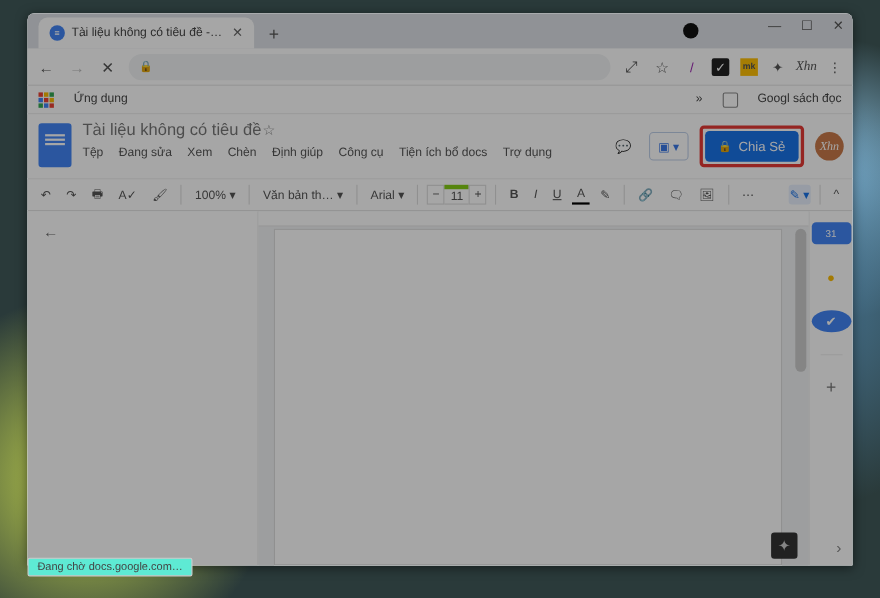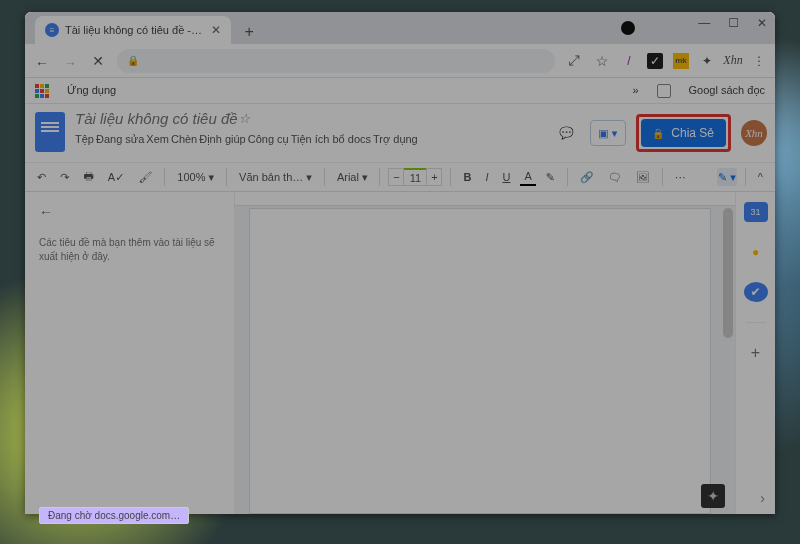--- a/index.html
+++ b/index.html
@@ -101,64 +101,64 @@
   .reading-icon { width:14px; height:14px; border:1px solid #888; border-radius:2px;}
   
   .docs-header {
     height:58px; background:#fff;
     display:flex; align-items:flex-start; padding:6px 10px 0 10px; gap:10px;
     position:relative;
   }
   .docs-logo { width:30px; height:40px; background:#4285f4; border-radius:3px; position:relative; margin-top:2px;}
   .docs-logo::before { content:""; position:absolute; left:6px; right:6px; top:10px; height:2px; background:#fff; box-shadow:0 4px 0 #fff, 0 8px 0 #fff;}
   .title-area { flex:1; }
-  .doc-title { display:flex; align-items:center; gap:1px; color:#777; font-size:15px;font-style:italic;}
+  .doc-title { display:flex; align-items:center; gap:1px; color:#777; font-size:15px;}
   .star { color:#888; font-size:13px;}
-  .menus { display:flex; gap:2px; margin-top:6px; font-size:11px; color:#555;}
+  .menus { display:flex; gap:14px; margin-top:6px; font-size:11px; color:#555;}
   .right-header { position:absolute; right:8px; top:10px; display:flex; align-items:center; gap:10px;}
   .hdr-btn { width:26px; height:26px; display:flex; align-items:center; justify-content:center; color:#555;}
   .present-btn { width:36px; height:26px; border:1px solid #bfcfe8; border-radius:4px; display:flex; align-items:center; justify-content:center; color:#3b78e7; font-size:11px;}
   .share-frame { border:3px solid #e53935; border-radius:4px; padding:2px;}
   .share-btn { background:#1a73e8; color:#fff; height:28px; padding:0 12px; border-radius:4px; display:flex; align-items:center; gap:6px; font-size:12px;}
   .share-btn .lockicn { font-size:10px;}
   .avatar { width:26px; height:26px; border-radius:50%; background:#c97a4a; color:#fff; display:flex; align-items:center; justify-content:center; font-style:italic; font-family:cursive; font-size:11px;}
   
   .toolbar { height:30px; border-top:1px solid #eee; border-bottom:1px solid #e0e0e0; background:#fff; display:flex; align-items:center; padding:0 8px; gap:6px; font-size:11px; color:#555;}
   .tb { padding:2px 4px; display:flex; align-items:center; gap:2px;}
   .sep { width:1px; height:18px; background:#ddd; margin:0 2px;}
   .dropdown { border:none; font-size:11px; color:#555; padding:2px 4px; display:flex; align-items:center; gap:3px;}
   .fontsize-box { display:flex; align-items:center;}
   .fontsize-box .pm { width:16px; height:18px; border:1px solid #ddd; display:flex; align-items:center; justify-content:center;}
-  .fontsize-box .val { width:22px; height:18px; border-top:2px solid #84cc16; border-bottom:1px solid #ddd; display:flex; align-items:center; justify-content:center;}
+  .fontsize-box .val { width:22px; height:18px; border-top:4px solid #84cc16; border-bottom:1px solid #ddd; display:flex; align-items:center; justify-content:center;}
   .toolbar-right { margin-left:auto; display:flex; align-items:center; gap:6px;}
   .pen { width:20px; height:18px; background:#e8f0fe; border-radius:3px; display:flex; align-items:center; justify-content:center; color:#1a73e8;}
   
   .workarea { flex:1; display:flex; background:#f8f9fa; position:relative; overflow:hidden;}
   .outline-pane { width:210px; background:#fff; border-right:1px solid #eee;}
   .outline-pane .back { padding:10px 14px; color:#666; font-size:14px;}
   .outline-text { padding:8px 14px; color:#777; font-size:10px; line-height:1.4;}
   .doc-area { flex:1; background:#f1f3f4; position:relative;}
   .ruler { height:14px; background:#fff; border-bottom:1px solid #e4e4e4; position:relative; font-size:6px; color:#888; overflow:hidden;}
   .ruler .marks { position:absolute; left:14px; right:14px; top:0; bottom:0;}
   .page { position:absolute; left:14px; top:16px; right:24px; bottom:0; background:#fff; border:1px solid #ddd;}
   .scrollbar-v { position:absolute; right:2px; top:16px; width:10px; height:130px; background:#ccc; border-radius:5px;}
   .sidepanel { width:40px; background:#fff; border-left:1px solid #eee; display:flex; flex-direction:column; align-items:center; padding-top:10px; gap:20px;}
-  .sp-icon { width:24px; height:20px; border-radius:4px; display:flex; align-items:center; justify-content:center; font-size:12px;}
+  .sp-icon { width:36px; height:20px; border-radius:4px; display:flex; align-items:center; justify-content:center; font-size:12px;}
   .keepbtn { position:absolute; right:50px; bottom:6px; width:24px; height:24px; background:#333; border-radius:3px; display:flex; align-items:center; justify-content:center; color:#ccc; font-size:14px;}
   .side-expand { position:absolute; right:10px; bottom:8px; color:#888; font-size:14px;}
   
   .dim {
     position:absolute; inset:0;
     background:rgba(0,0,0,0.35);
     pointer-events:none;
   }
   
   .statusbar {
-    position:absolute; left:39px; bottom:20px;
-    background:#c4b5fd; color:#444; font-size:10px;
+    position:absolute; left:25px; bottom:20px;
+    background:#5eead4; color:#444; font-size:10px;
     padding:2px 8px; border:1px solid #ccc; border-radius:2px;
   }
 </style>
 </head>
 <body>
 
 <div class="browser">
 
   <div class="tabstrip">
     <div class="tab">
@@ -280,21 +280,20 @@
     <div class="toolbar-right">
       <span class="pen">✎ ▾</span>
       <div class="sep"></div>
       <span class="tb">^</span>
     </div>
   </div>
 
   <div class="workarea">
     <div class="outline-pane">
       <div class="back">←</div>
-      <div class="outline-text">Các tiêu đề mà bạn thêm vào tài liệu sẽ xuất hiện ở đây.</div>
     </div>
     <div class="doc-area">
       <div class="ruler">
         <div class="marks"></div>
       </div>
       <div class="page"></div>
       <div class="scrollbar-v"></div>
     </div>
     <div class="sidepanel">
       <div class="sp-icon" style="background:#4285f4;color:#fff;font-size:9px">31</div>

